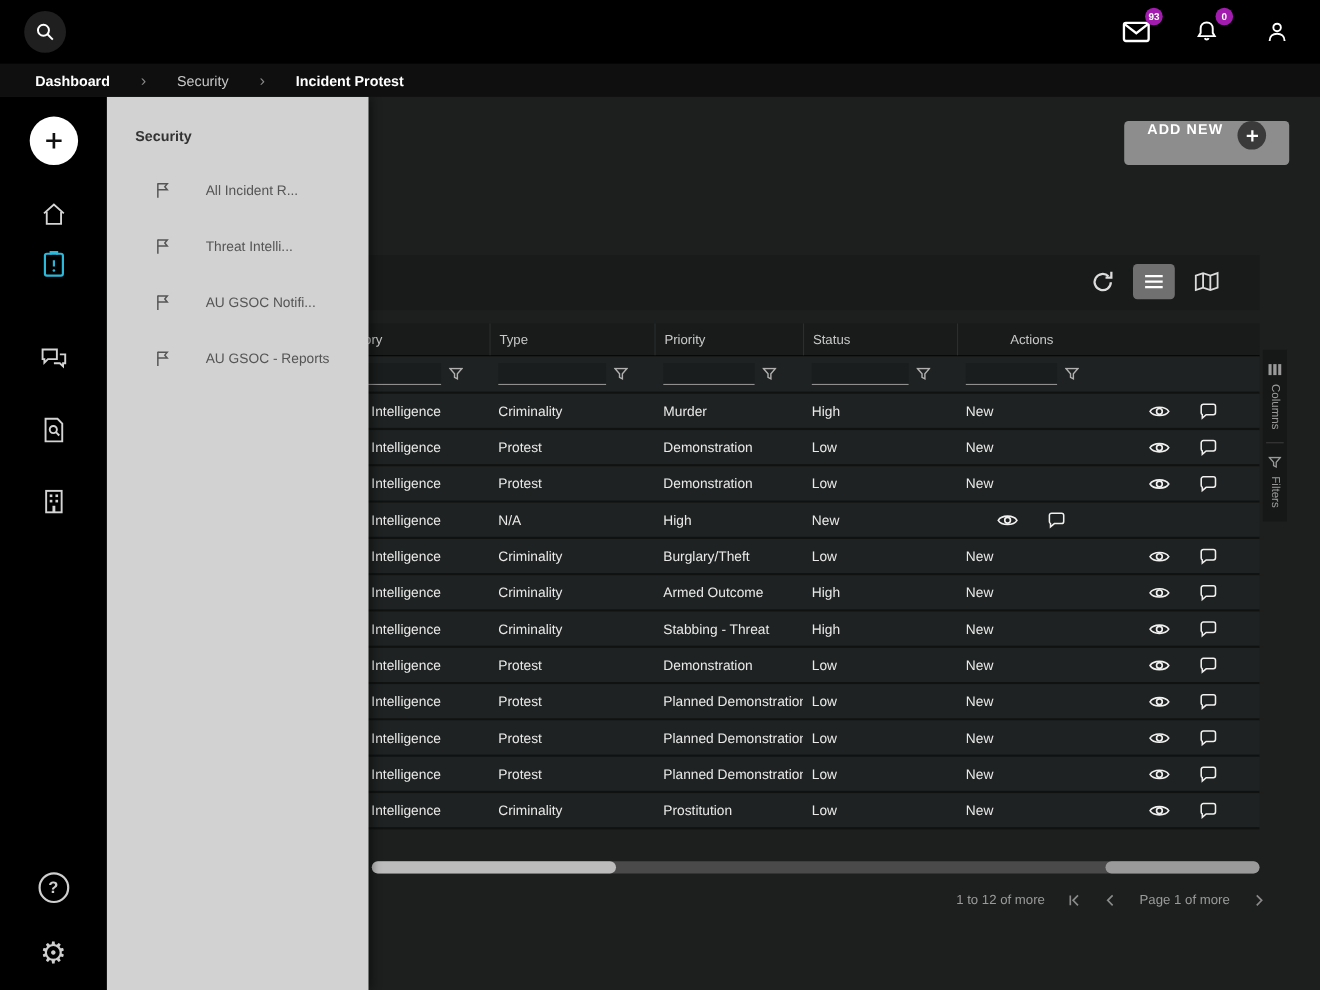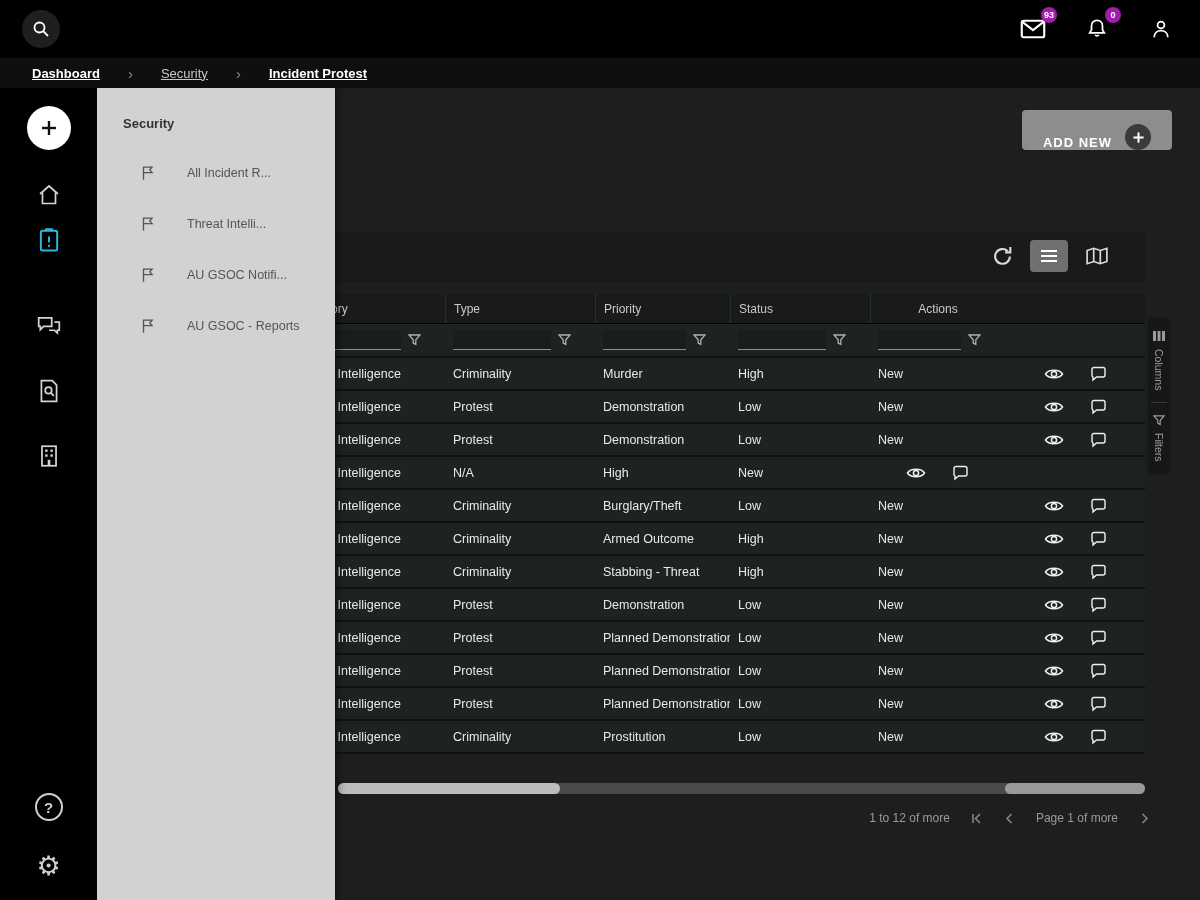--- a/index.html
+++ b/index.html
@@ -20,21 +20,21 @@
   .top-icon { position:relative; width:34px; height:34px; margin-left:30px; color:#fff;
     display:flex; align-items:center; justify-content:center; cursor:pointer; }
   .badge { position:absolute; top:-5px; right:-7px; min-width:16px; height:16px; padding:0 3px;
     background:#a21caf; color:#fff; border-radius:9px; font-size:9px; font-weight:bold;
     display:flex; align-items:center; justify-content:center; }
 
   
   .breadcrumb { position:absolute; left:0; top:58px; width:1200px; height:30px;
     background:#0f0f0f; display:flex; align-items:center; padding-left:32px; gap:28px;
     font-size:13px; z-index:19; }
-  .crumb { color:#fff; font-weight:bold; cursor:pointer;text-decoration:underline; }
+  .crumb { color:#fff; font-weight:bold; cursor:pointer; }
   .crumb.dim { color:#c7c7c7; font-weight:normal; }
   .crumb-sep { color:#8a8a8a; font-size:15px; }
 
   
   .sidebar { position:absolute; left:0; top:88px; width:97px; height:812px; background:#000;
     display:flex; flex-direction:column; align-items:center; z-index:15; }
   .plus-btn { margin-top:18px; width:44px; height:44px; border-radius:50%; background:#fff;
     display:flex; align-items:center; justify-content:center; color:#111; cursor:pointer; }
   .side-icon { color:#d4d4d4; cursor:pointer; display:flex; align-items:center; justify-content:center; }
   .side-icon.teal { color:#2cb8da; }
@@ -51,21 +51,21 @@
   .flyout-title { color:#333; font-size:13px; font-weight:bold; padding:28px 0 0 26px; }
   .flyout-item { display:flex; align-items:center; gap:30px; padding-left:42px; margin-top:33px;
     color:#555; font-size:12.5px; cursor:pointer; }
   .flyout-item .flag { color:#555; }
 
   
   .main { position:absolute; left:97px; top:88px; width:1103px; height:812px; background:#1d1f1f; z-index:1; }
 
   .add-new { position:absolute; top:22px; right:28px; width:150px; height:40px; background:#8d8d8d;
     border:none; border-radius:4px; color:#fff; font-weight:bold; font-size:13px; letter-spacing:1px;
-    display:flex; align-items:flex-end; justify-content:center; gap:13px; cursor:pointer;
+    display:flex; align-items:flex-start; justify-content:center; gap:13px; cursor:pointer;
     font-family:"Liberation Sans", sans-serif; }
   .add-new .plus-dark { width:26px; height:26px; border-radius:50%; background:#3a3a3a; color:#fff;
     display:flex; align-items:center; justify-content:center; }
 
   .toolbar-band { position:absolute; left:0; top:144px; width:1048px; height:50px; background:#191b1b; }
   .view-tools { position:absolute; top:152px; right:90px; display:flex; align-items:center; gap:16px; color:#dcdcdc; }
   .tool-btn { cursor:pointer; display:flex; align-items:center; justify-content:center; }
   .list-toggle { width:38px; height:32px; background:#707070; border-radius:4px; }
 
   

